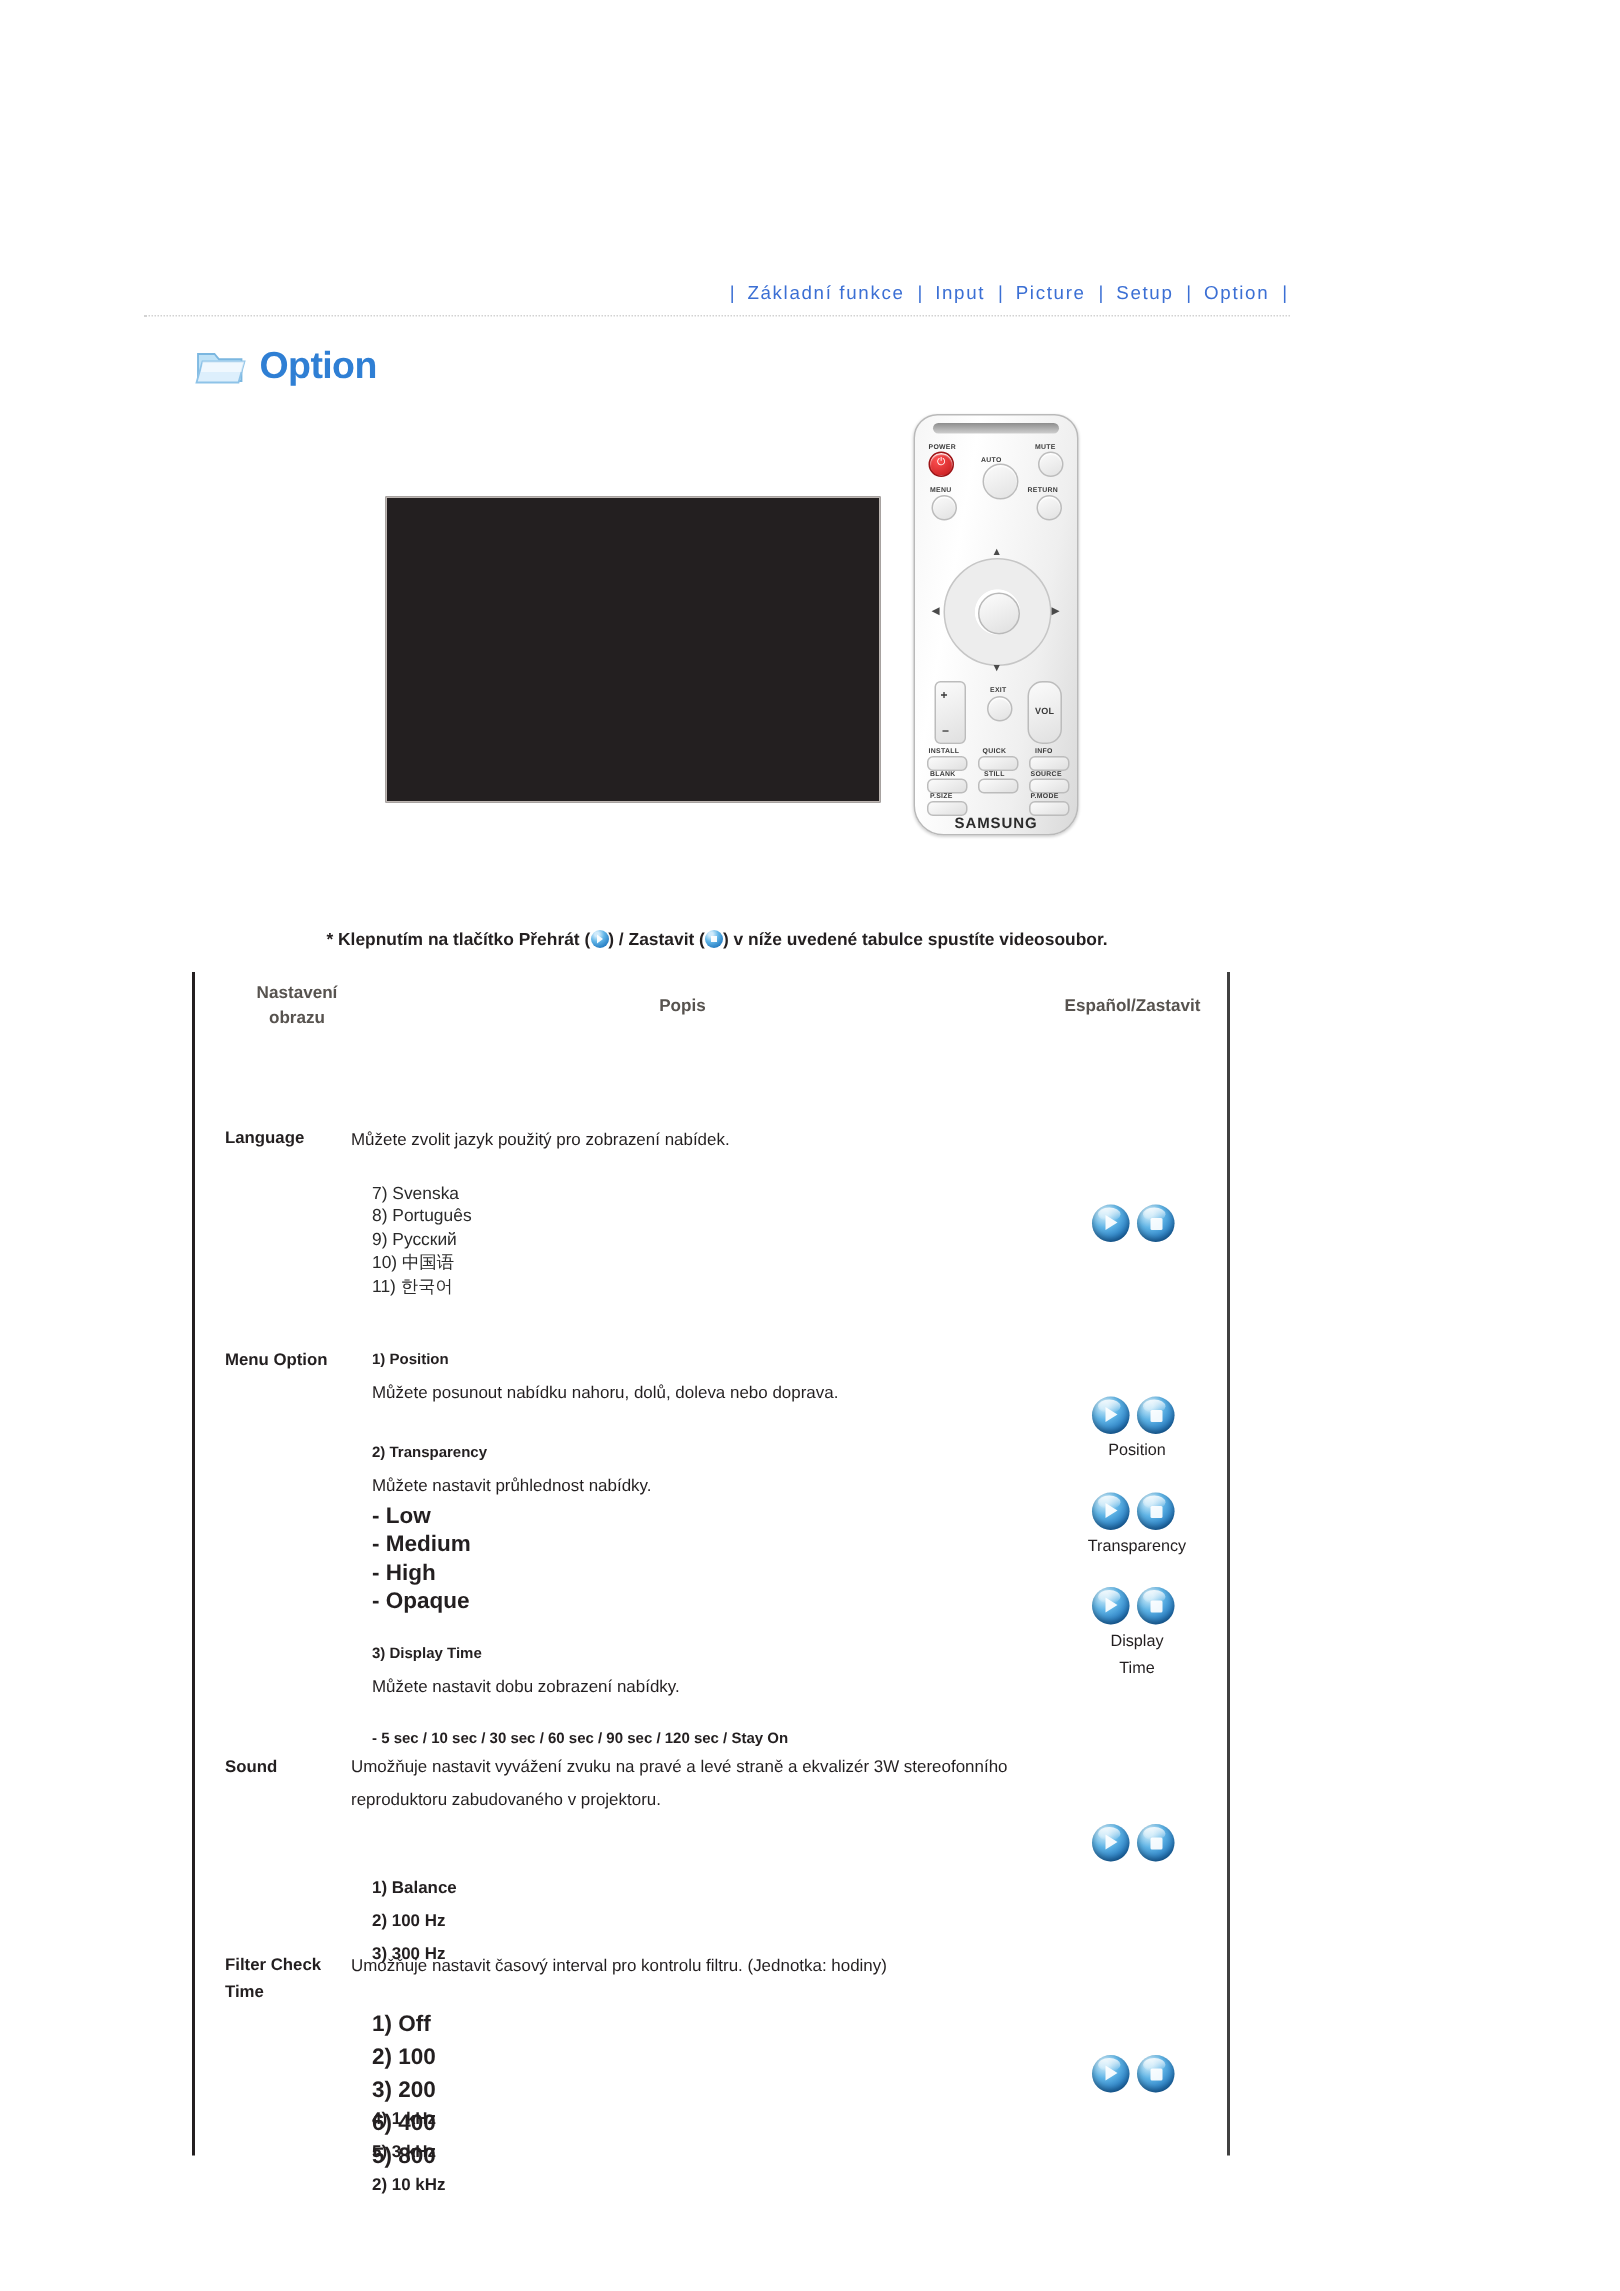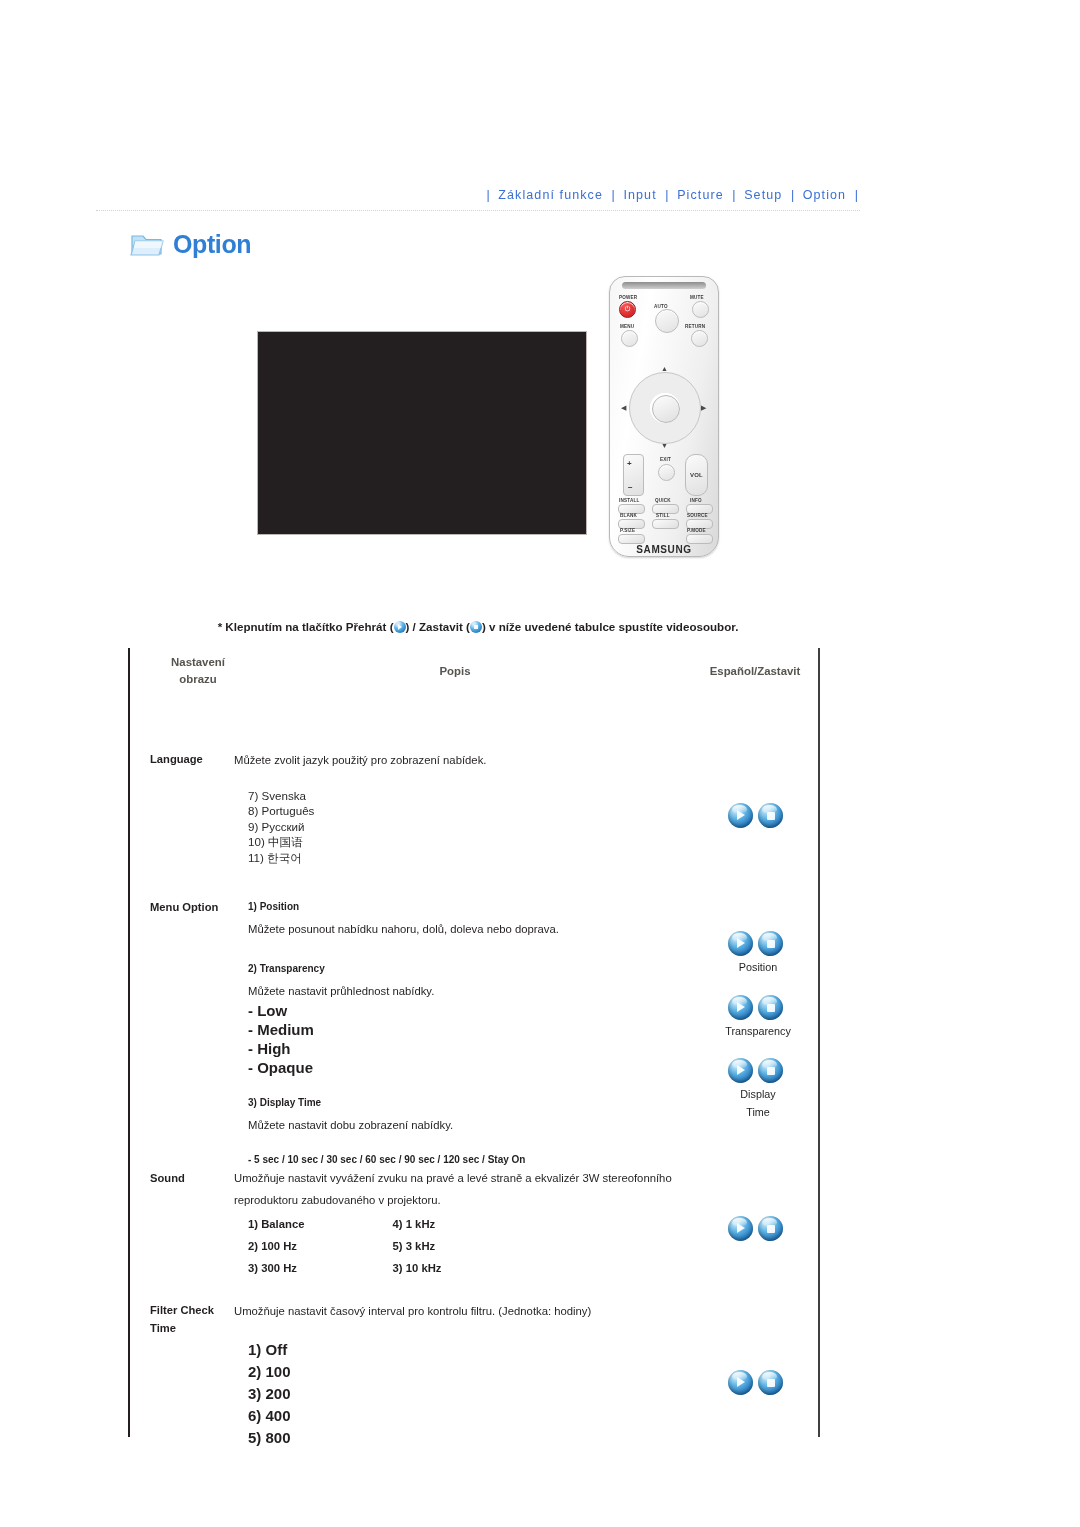--- a/index.html
+++ b/index.html
@@ -528,30 +528,30 @@
     </div>
     <div class="btnlabel" style="left:568px; top:389px;">Display</div>
     <div class="btnlabel" style="left:568px; top:407px;">Time</div>
   </div>
 
   <div class="row">
     <div class="cat" style="top:471px;">Sound</div>
     <div class="desc" style="top:470px;">Umožňuje nastavit vyvážení zvuku na pravé a levé straně a ekvalizér 3W stereofonního</div>
     <div class="desc" style="top:492px;">reproduktoru zabudovaného v projektoru.</div>
 
-    <div class="twocol" style="top:515px;">
+    <div class="twocol" style="top:550px;flex-direction:column;">
       <div>
         <div>1) Balance</div>
         <div>2) 100 Hz</div>
         <div>3) 300 Hz</div>
       </div>
       <div>
         <div>4) 1 kHz</div>
         <div>5) 3 kHz</div>
-        <div>3) 10 kHz</div>
+        <div>2) 10 kHz</div>
       </div>
     </div>
 
     <div class="btnpair" style="left:598px; top:518px;">
       <span class="orb play">
           <span class="gloss"></span>
         </span>
       <span class="orb stop">
           <span class="gloss"></span>
         </span>

